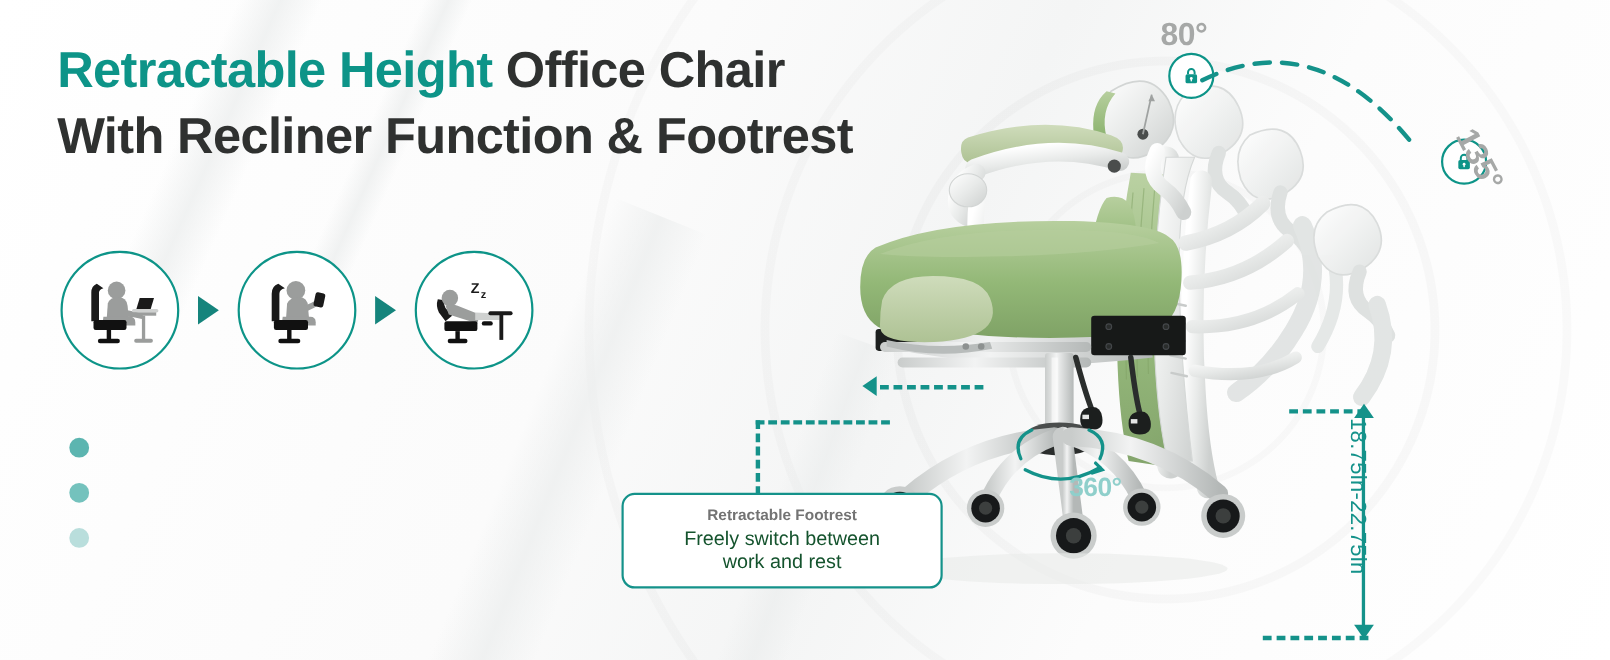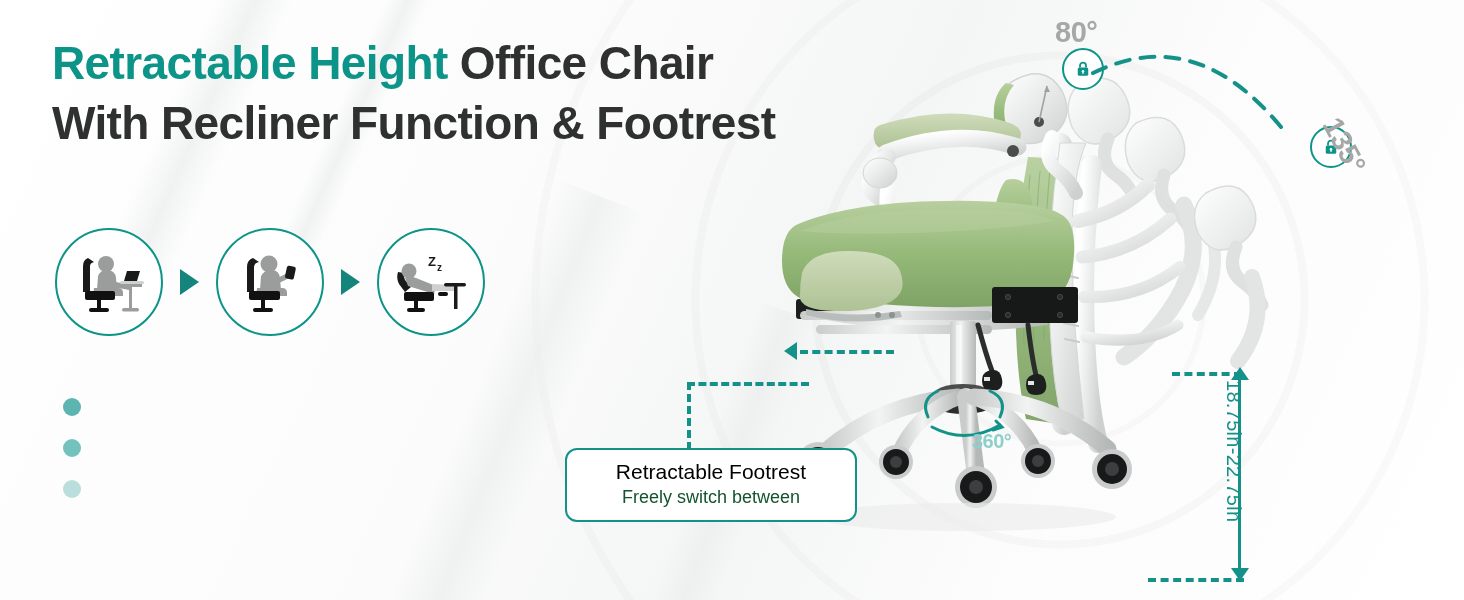--- a/index.html
+++ b/index.html
@@ -40,29 +40,29 @@
   .dash-h{position:absolute;height:0;border-top:4px dashed #14928a;}
   .dash-v{position:absolute;width:0;border-left:4px dashed #14928a;}
 
   
   .ah-left{position:absolute;width:0;height:0;border-right:13px solid #14928a;border-top:9px solid transparent;border-bottom:9px solid transparent;}
   .ah-up{position:absolute;width:0;height:0;border-bottom:13px solid #14928a;border-left:9px solid transparent;border-right:9px solid transparent;}
   .ah-down{position:absolute;width:0;height:0;border-top:13px solid #14928a;border-left:9px solid transparent;border-right:9px solid transparent;}
 
   
   #callout{position:absolute;left:565px;top:448px;width:272px;border:2.5px solid #14928a;border-radius:12px;background:#ffffff;padding:10px 8px 12px;text-align:center;}
-  #callout .c-title{font-size:21px;font-weight:normal;color:#000000;line-height:1.15;margin-bottom:3px;}
+  #callout .c-title{font-size:14px;font-weight:bold;color:#737373;line-height:1.15;margin-bottom:3px;}
   #callout .c-sub{font-size:18px;color:#14532d;line-height:1.16;}
 
   
   .lock-circle{position:absolute;width:38px;height:38px;border-radius:50%;border:2.5px solid #0d9488;background:#fff;display:flex;align-items:center;justify-content:center;}
   .angle-label{position:absolute;font-size:29px;font-weight:bold;color:#a6a8a7;letter-spacing:-.5px;white-space:nowrap;}
 
   
-  #r360{position:absolute;left:972px;top:430px;font-size:20px;font-weight:bold;color:#8fcfcb;letter-spacing:-.5px;}
+  #r360{position:absolute;left:972px;top:430px;font-size:24px;font-weight:bold;color:#8fcfcb;letter-spacing:-.5px;}
 
   
   #heightlabel{position:absolute;left:1245px;top:380px;width:190px;font-size:20px;color:#14928a;
     transform:rotate(90deg);transform-origin:0 0;white-space:nowrap;letter-spacing:.3px;}
 
   svg.icn{display:block;}
 </style>
 </head>
 <body>
 
@@ -345,20 +345,21 @@
 
   <div class="dash-h" style="left:800px;top:350px;width:94px;"></div>
   <div class="ah-left" style="left:784px;top:342px;"></div>
 
   <div class="dash-h" style="left:687px;top:382px;width:122px;"></div>
   <div class="dash-v" style="left:687px;top:382px;height:68px;"></div>
 
   <div id="callout">
     <div class="c-title">Retractable Footrest</div>
     <div class="c-sub">Freely switch between</div>
+    <div class="c-sub">work and rest</div>
   </div>
 
   <div class="dash-h" style="left:1172px;top:372px;width:70px;"></div>
   <div class="dash-h" style="left:1148px;top:578px;width:96px;"></div>
   <div style="position:absolute;left:1238px;top:378px;width:3px;height:194px;background:#14928a;"></div>
   <div class="ah-up" style="left:1231px;top:367px;"></div>
   <div class="ah-down" style="left:1231px;top:568px;"></div>
   <div id="heightlabel">18.75in-22.75in</div>
 
 </div>

